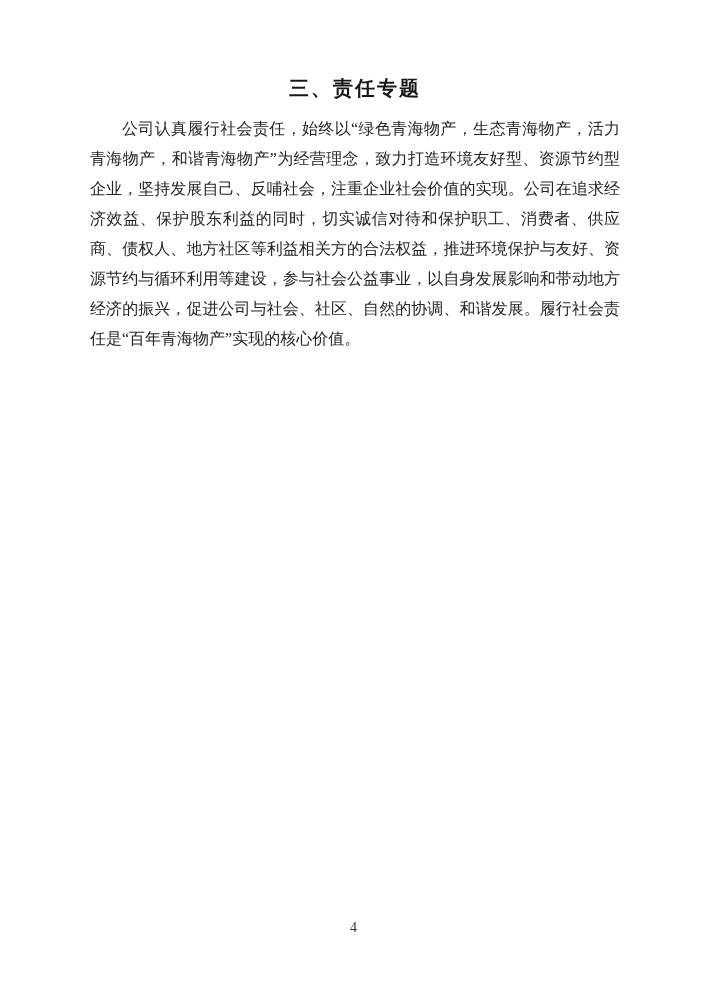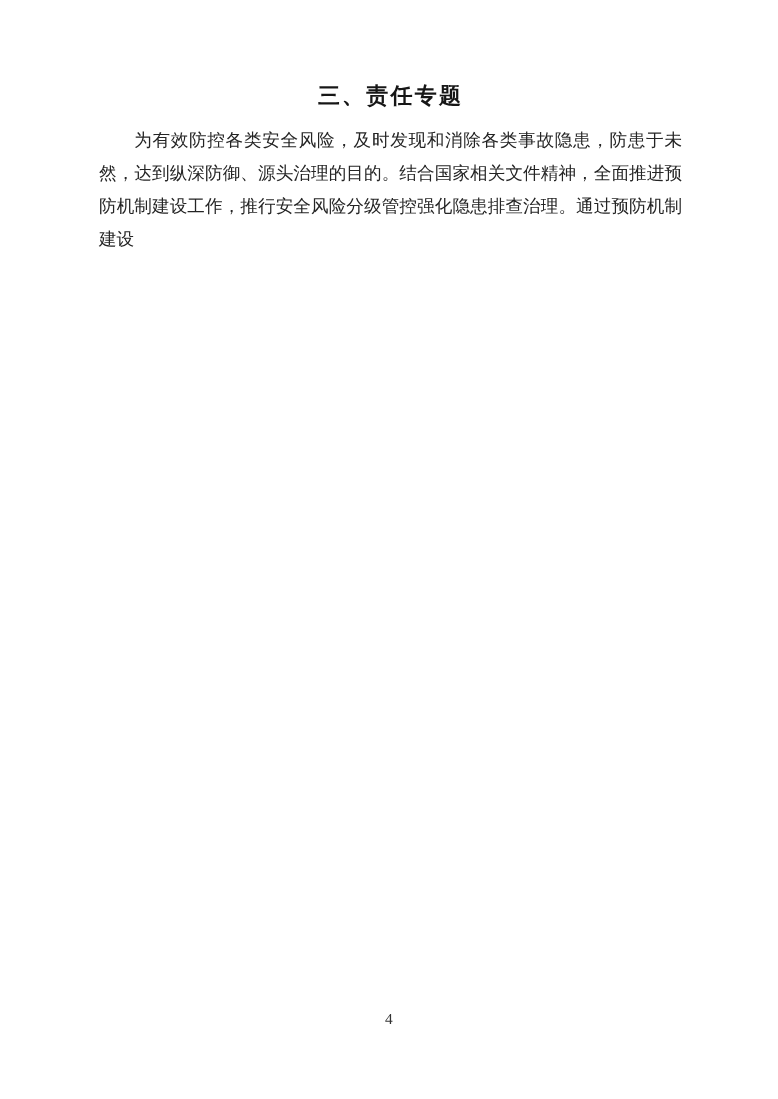--- a/index.html
+++ b/index.html
@@ -55,21 +55,21 @@
     color: #333333;
   }
 </style>
 </head>
 <body>
 
 <div class="page">
 
   <div class="section">
     <h2 class="section-heading">三、责任专题</h2>
+    <p class="body-paragraph">公司认真履行社会责任，始终以“绿色青海物产，生态青海物产，活力青海物产，和谐青海物产”为经营理念，致力打造环境友好型、资源节约型企业，坚持发展自己、反哺社会，注重企业社会价值的实现。公司在追求经济效益、保护股东利益的同时，切实诚信对待和保护职工、消费者、供应商、债权人、地方社区等利益相关方的合法权益，推进环境保护与友好、资源节约与循环利用等建设，参与社会公益事业，以自身发展影响和带动地方经济的振兴，促进公司与社会、社区、自然的协调、和谐发展。履行社会责任是“百年青海物产”实现的核心价值。</p>
   </div>
 
   <div class="section">
-    <p class="body-paragraph">为有效防控各类安全风险，及时发现和消除各类事故隐患，防患于未然，达到纵深防御、源头治理的目的。结合国家相关文件精神，全面推进预防机制建设工作，推行安全风险分级管控强化隐患排查治理。通过预防机制建设</p>
   </div>
 
   <div class="page-footer">4</div>
 
 </div>
 
 </body></html>

